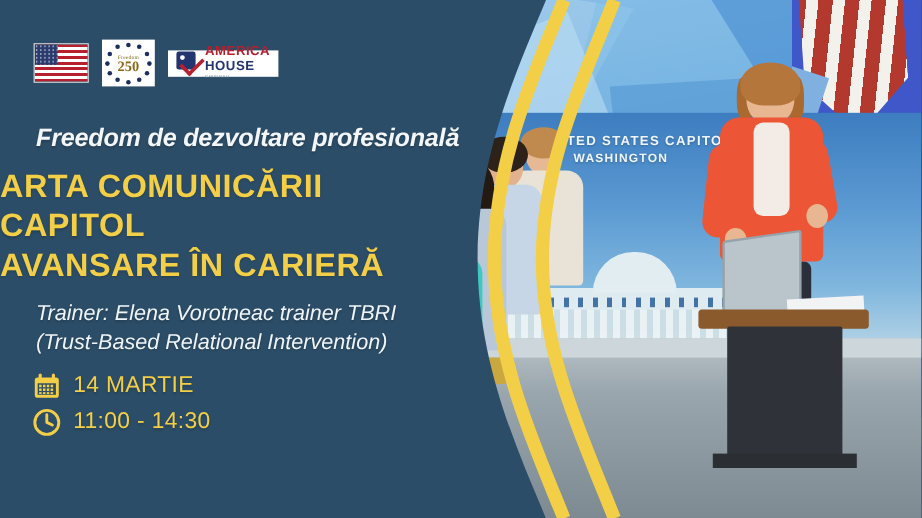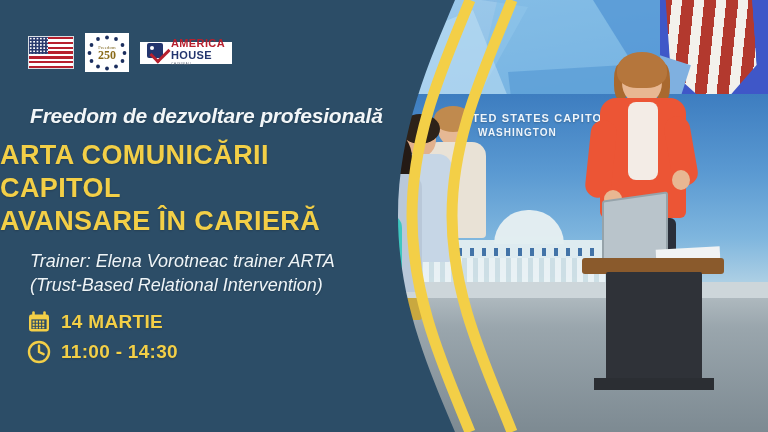--- a/index.html
+++ b/index.html
@@ -170,21 +170,21 @@
 
   .trainer{
     position:absolute;left:30px;top:249px;width:400px;
     color:#eef4f7;font-style:italic;font-size:18px;line-height:24px;
     text-shadow:0 1px 2px rgba(0,0,0,.2);
   }
 
   .details{position:absolute;left:26px;top:307px;}
   .drow{display:flex;align-items:center;gap:9px;height:30px;}
   .dico{width:26px;height:26px;flex:0 0 auto;display:flex;align-items:center;justify-content:center;}
-  .dtxt{color:#f3cf47;font-weight:bold;font-size:19px;letter-spacing:.3px;
+  .dtxt{color:#f3cf47;font-weight:normal;font-size:19px;letter-spacing:.3px;
         text-shadow:0 1px 2px rgba(0,0,0,.18);white-space:nowrap;}
 </style>
 </head>
 <body>
 
 <div class="poster">
 
   <div class="photo">
     <div class="wall-top"></div>
     <div class="poly p1"></div>
@@ -309,21 +309,21 @@
 
     <div class="kicker">Freedom de dezvoltare profesională</div>
 
     <div class="headline">
       <div>ARTA COMUNICĂRII</div>
       <div>CAPITOL</div>
       <div>AVANSARE ÎN CARIERĂ</div>
     </div>
 
     <div class="trainer">
-      <div>Trainer: Elena Vorotneac trainer ARTA</div>
+      <div>Trainer: Elena Vorotneac trainer TBRI</div>
       <div>(Trust-Based Relational Intervention)</div>
     </div>
 
     <div class="details">
 
       <div class="drow">
         <span class="dico">
           <svg width="24" height="24" viewBox="0 0 24 24" fill="#f3cf47">
             <rect x="2" y="4.5" width="20" height="17" rx="2.4"></rect>
             <rect x="5.2" y="1.2" width="2.6" height="5" rx="1.3"></rect>

